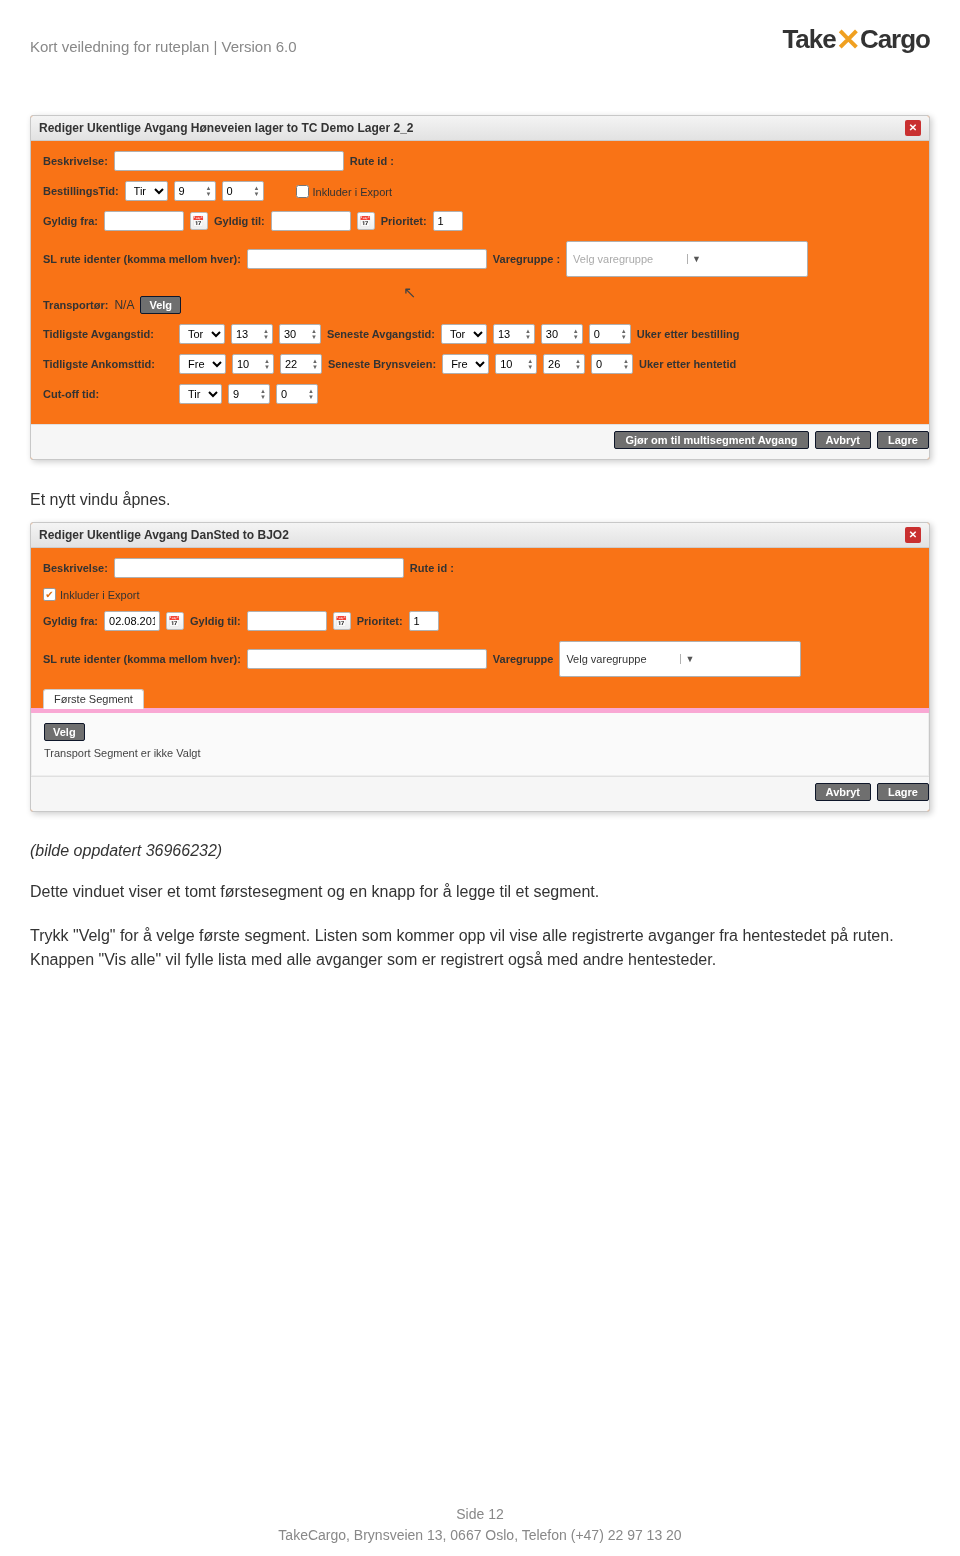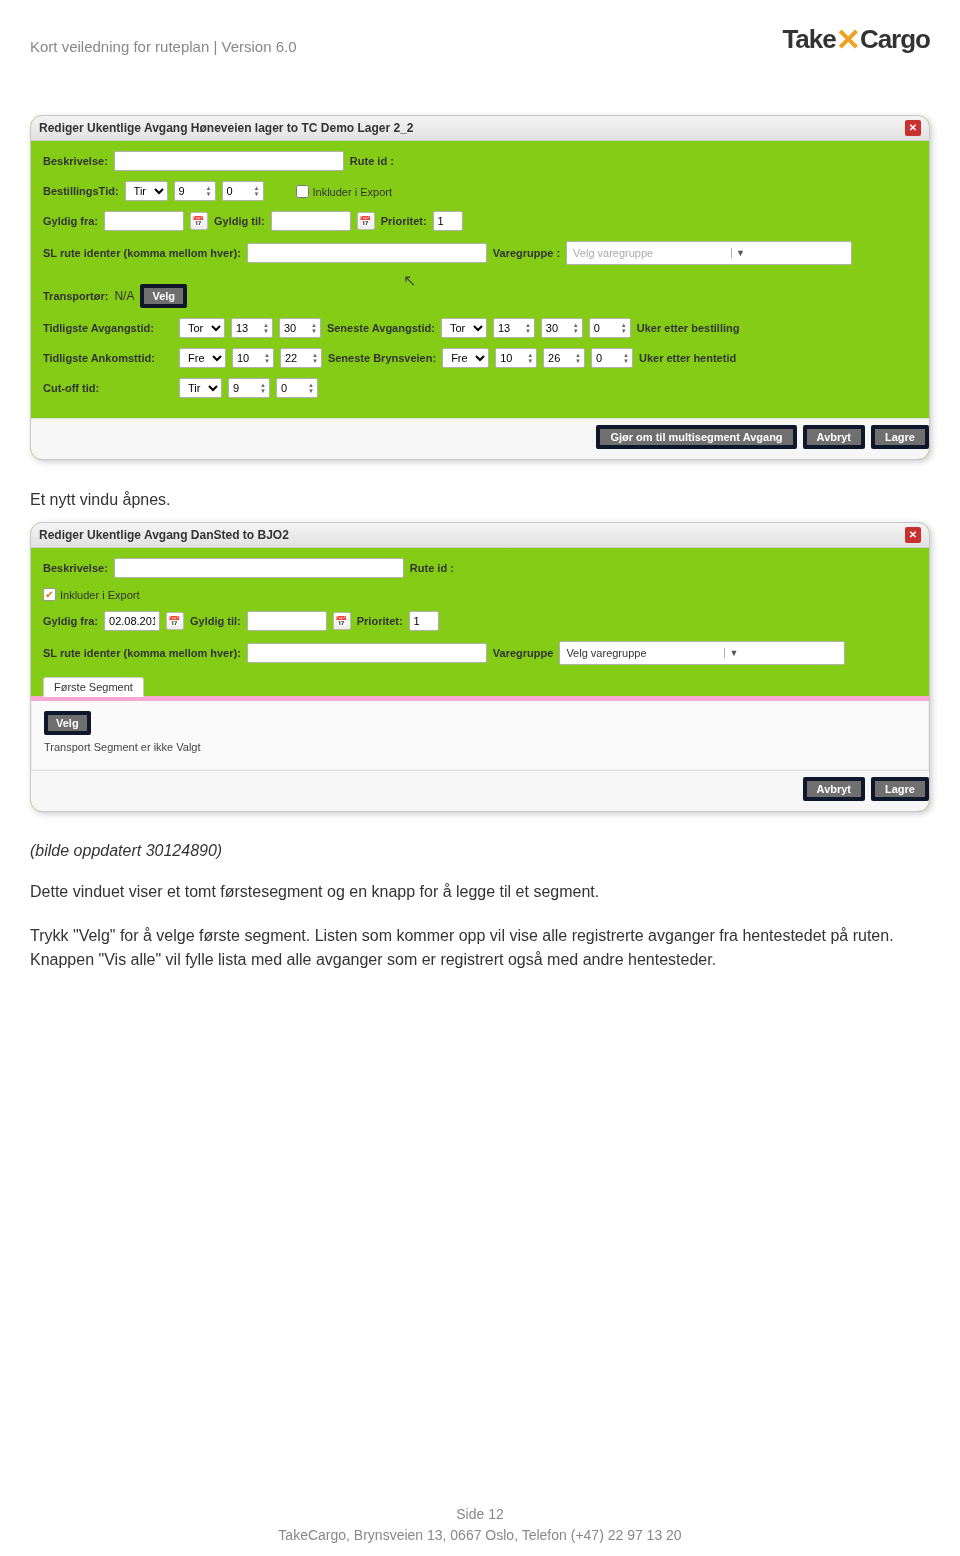--- a/index.html
+++ b/index.html
@@ -13,23 +13,23 @@
   }
   .page { padding: 20px 30px 40px 30px; position: relative; min-height: 1556px; }
   .doc-header { display: flex; justify-content: space-between; align-items: flex-end; margin-bottom: 60px; }
   .doc-title { color: #888; font-size: 15px; font-weight: 400; }
   .logo { font-size: 26px; font-weight: bold; letter-spacing: -1px; }
   .logo .t1 { color: #333; }
   .logo .x { color: #f0a020; font-size: 30px; position: relative; top: 2px; }
   .logo .t2 { color: #333; }
   .dialog {
     border: 1px solid #c8c8c8;
-    border-radius: 12px;
+    border-radius: 3px;
     box-shadow: 2px 2px 6px rgba(0,0,0,0.2);
-    background: #84cc16;
+    background: #f97316;
     margin-bottom: 28px;
     overflow: hidden;
   }
   .dialog-title {
     background: linear-gradient(#f4f4f4,#e2e2e2);
     border-bottom: 1px solid #ccc;
     padding: 4px 8px;
     font-weight: bold;
     font-size: 12px;
     display: flex;
@@ -63,28 +63,28 @@
   .chk .chkbox-checked {
     width: 13px; height: 13px; border: 1px solid #999; background:#fff; border-radius:2px;
     display:inline-flex; align-items:center; justify-content:center; font-size:10px; color:#e07010;
   }
   .cal-icon {
     width: 18px; height: 18px; border: 1px solid #bbb; border-radius:2px;
     display:inline-flex; align-items:center; justify-content:center; font-size:10px; color:#888;
     background: linear-gradient(#fff,#eee); cursor:pointer;
   }
   .btn-dark {
-    background: #6f6f6f; color: #fff; border: 4px solid #0f172a; border-radius: 2px;
+    background: #6f6f6f; color: #fff; border: 1px solid #0f172a; border-radius: 2px;
     padding: 2px 10px; font-size: 11px; font-weight: bold; cursor:pointer;
   }
   .btn-dark.sm { padding: 2px 8px; }
   .footer-btns { display:flex; justify-content:flex-end; gap:6px; padding: 6px 0 10px 10px; background:#f6f6f6; border-top:1px solid #e0e0e0; }
   .combo {
     display:inline-flex; align-items:center; border:1px solid #b0b0b0; border-radius:2px;
-    height:24px; background:#fff; font-size:11px;gap:44px;
+    height:36px; background:#fff; font-size:11px;
   }
   .combo span { padding: 0 6px; color:#aaa; min-width:120px; }
   .combo .dd { border-left:1px solid #b0b0b0; padding:0 4px; color:#555; font-size:9px; cursor:pointer; }
   .cursor-icon { position:relative; left:360px; top:-4px; font-size:16px; color:#444; margin-bottom:-10px; }
   .tab-strip { border-bottom:5px solid #f9a8d4; margin: 12px -12px 0 -12px; padding: 0 12px; }
   .tab {
     display:inline-block; border:1px solid #ccc; border-bottom:1px solid #fff;
     background:#fff; padding:3px 10px; font-size:11px; border-radius:3px 3px 0 0;
     margin-bottom:-1px;
   }
@@ -279,21 +279,21 @@
         <button class="btn-dark sm">Velg</button>
         <div class="inner-text">Transport Segment er ikke Valgt</div>
       </div>
     </div>
     <div class="footer-btns">
       <button class="btn-dark">Avbryt</button>
       <button class="btn-dark">Lagre</button>
     </div>
   </div>
 
-  <p class="doc-note">(bilde oppdatert 30124890)</p>
+  <p class="doc-note">(bilde oppdatert 36966232)</p>
   <p class="doc-para">Dette vinduet viser et tomt førstesegment og en knapp for å legge til et segment.</p>
   <p class="doc-para">Trykk "Velg" for å velge første segment. Listen som kommer opp vil vise alle registrerte avganger fra hentestedet på ruten. Knappen "Vis alle" vil fylle lista med alle avganger som er registrert også med andre hentesteder.</p>
 
   <div class="page-footer">
     <div>Side 12</div>
     <div>TakeCargo, Brynsveien 13, 0667 Oslo, Telefon (+47)  22 97 13 20</div>
   </div>
 </div>
 
 </body></html>

